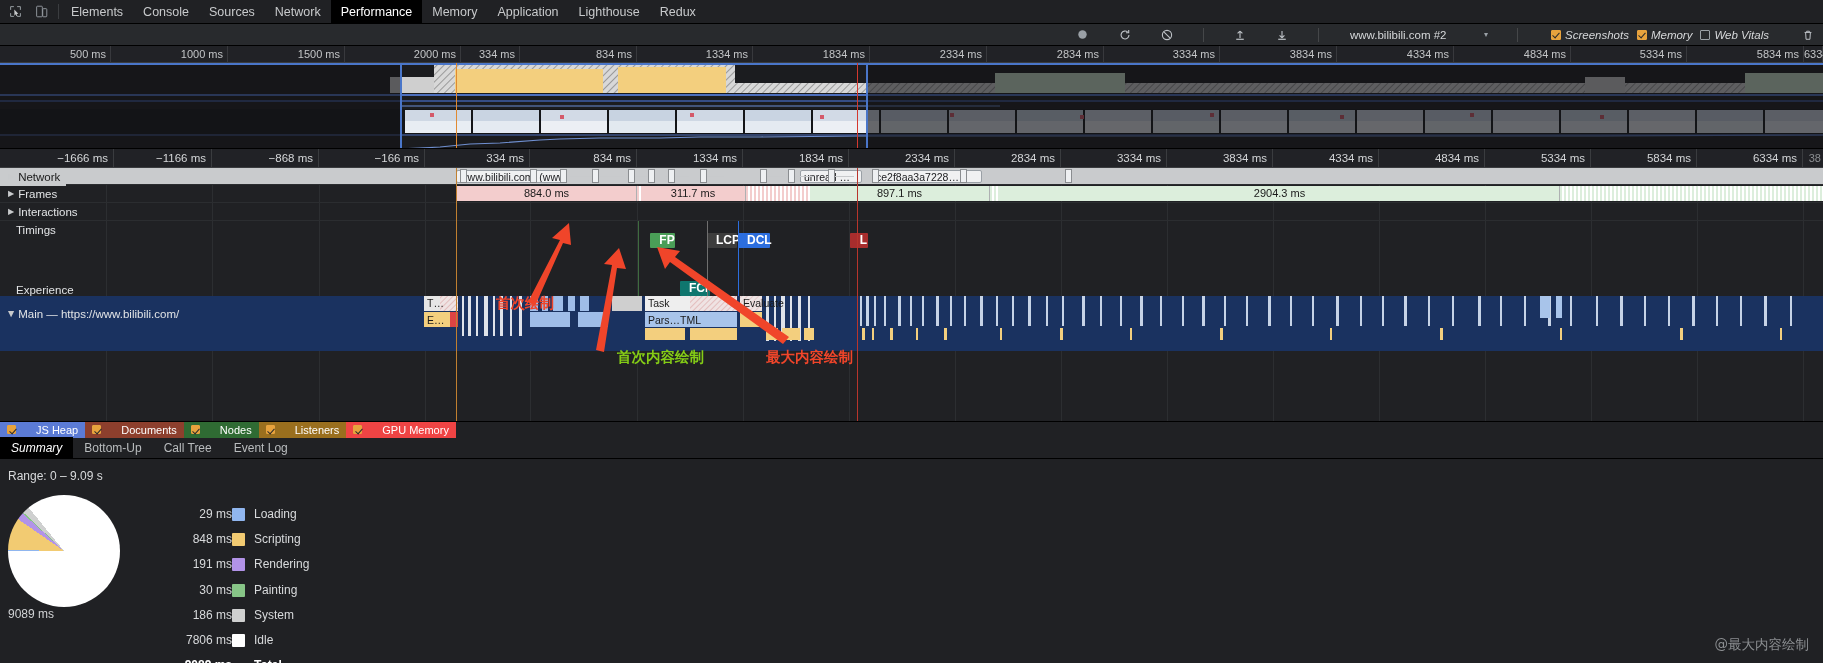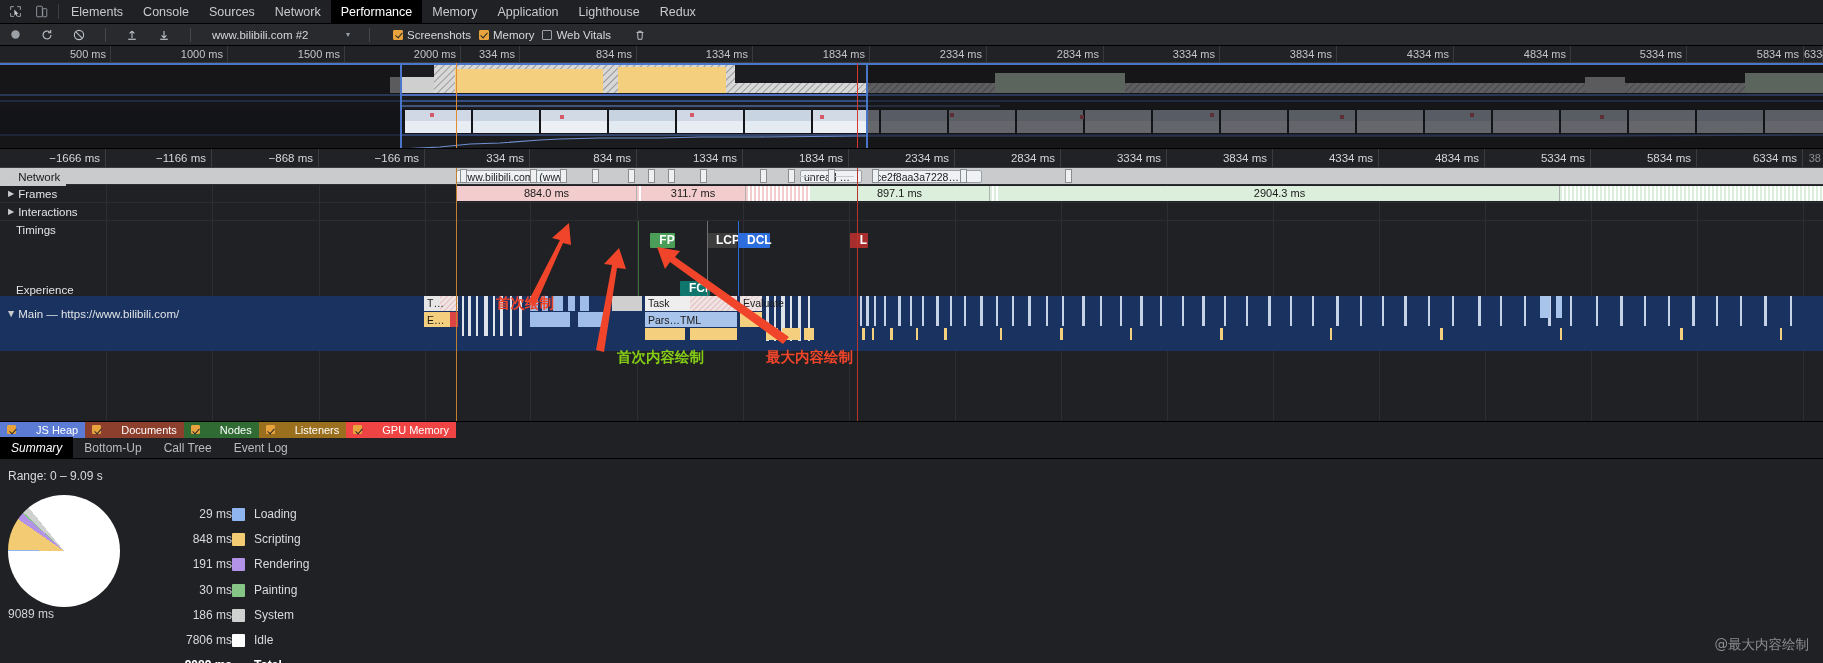--- a/index.html
+++ b/index.html
@@ -23,30 +23,30 @@
   .tab{
     display:flex;align-items:center;padding:0 10px;color:#c8cacc;font-size:12.5px;
     white-space:nowrap;
   }
   .tab.active{background:#000;color:#fff;}
   .tab-sep{width:1px;background:#3b3d40;margin:4px 2px;}
 
   
   .toolbar{
     height:22px;background:#282a2d;display:flex;align-items:center;
-    border-bottom:1px solid #000;padding:0 4px;gap:10px;font-size:11.5px;
+    border-bottom:1px solid #000;padding:0 4px;gap:20px;font-size:11.5px;justify-content:flex-end;
   }
   .tbtn{width:22px;height:20px;display:flex;align-items:center;justify-content:center;color:#bdc1c6;}
   .vsep{width:1px;height:14px;background:#454749;margin:0 5px;}
   .urlsel{
     display:flex;align-items:center;justify-content:space-between;
     width:148px;height:18px;padding:0 4px 0 6px;color:#d6d8da;font-size:11.5px;
   }
   .urlsel .caret{font-size:8px;color:#9aa0a6;}
-  .chk{display:flex;align-items:center;gap:4px;margin-left:8px;color:#d6d8da;font-size:11.5px;white-space:nowrap;}
+  .chk{display:flex;align-items:center;gap:4px;margin-left:8px;color:#d6d8da;font-size:11.5px;white-space:nowrap;font-style:italic;}
   .box{width:10px;height:10px;border:1px solid #9aa0a6;border-radius:1px;display:inline-block;position:relative;background:transparent;}
   .box.on{background:#e8a33d;border-color:#e8a33d;}
   .box.on::after{
     content:"";position:absolute;left:2.5px;top:0.5px;width:3px;height:6px;
     border:solid #2b2b2b;border-width:0 1.6px 1.6px 0;transform:rotate(42deg);
   }
 
   
   .ruler{height:17px;position:relative;background:#212226;border-bottom:1px solid #3a3c3f;}
   .ruler .tick{
@@ -321,21 +321,21 @@
     <div class="ov-dim" style="left:868px;right:0"></div>
     <div class="ov-handle" style="left:400px"></div>
     <div class="ov-handle" style="left:866px"></div>
     <div style="position:absolute;left:0;right:0;top:0;height:2px;background:#4a76c9"></div>
     <div style="position:absolute;left:456px;top:0;bottom:0;width:1px;background:#e08a32"></div>
     <div style="position:absolute;left:857px;top:0;bottom:0;width:1px;background:#d4382f"></div>
   </div>
 
   <div class="ruler2" id="dt-ruler">
     <span style="position:absolute;right:2px;top:0;line-height:19px;font-size:11px;color:#8b8e91">38</span>
-  <div class="tick" style="left: 0px; width: 106px;">−1666 ms</div>
+  <div class="tick" style="left: 8px; width: 106px;">−1666 ms</div>
       <div class="tick" style="left: 106px; width: 106px;">−1166 ms</div>
       <div class="tick" style="left: 212px; width: 107px;">−868 ms</div>
       <div class="tick" style="left: 319px; width: 106px;">−166 ms</div>
       <div class="tick" style="left: 425px; width: 105px;">334 ms</div>
       <div class="tick" style="left: 530px; width: 107px;">834 ms</div>
       <div class="tick" style="left: 637px; width: 106px;">1334 ms</div>
       <div class="tick" style="left: 743px; width: 106px;">1834 ms</div>
       <div class="tick" style="left: 849px; width: 106px;">2334 ms</div>
       <div class="tick" style="left: 955px; width: 106px;">2834 ms</div>
       <div class="tick" style="left: 1061px; width: 106px;">3334 ms</div>

